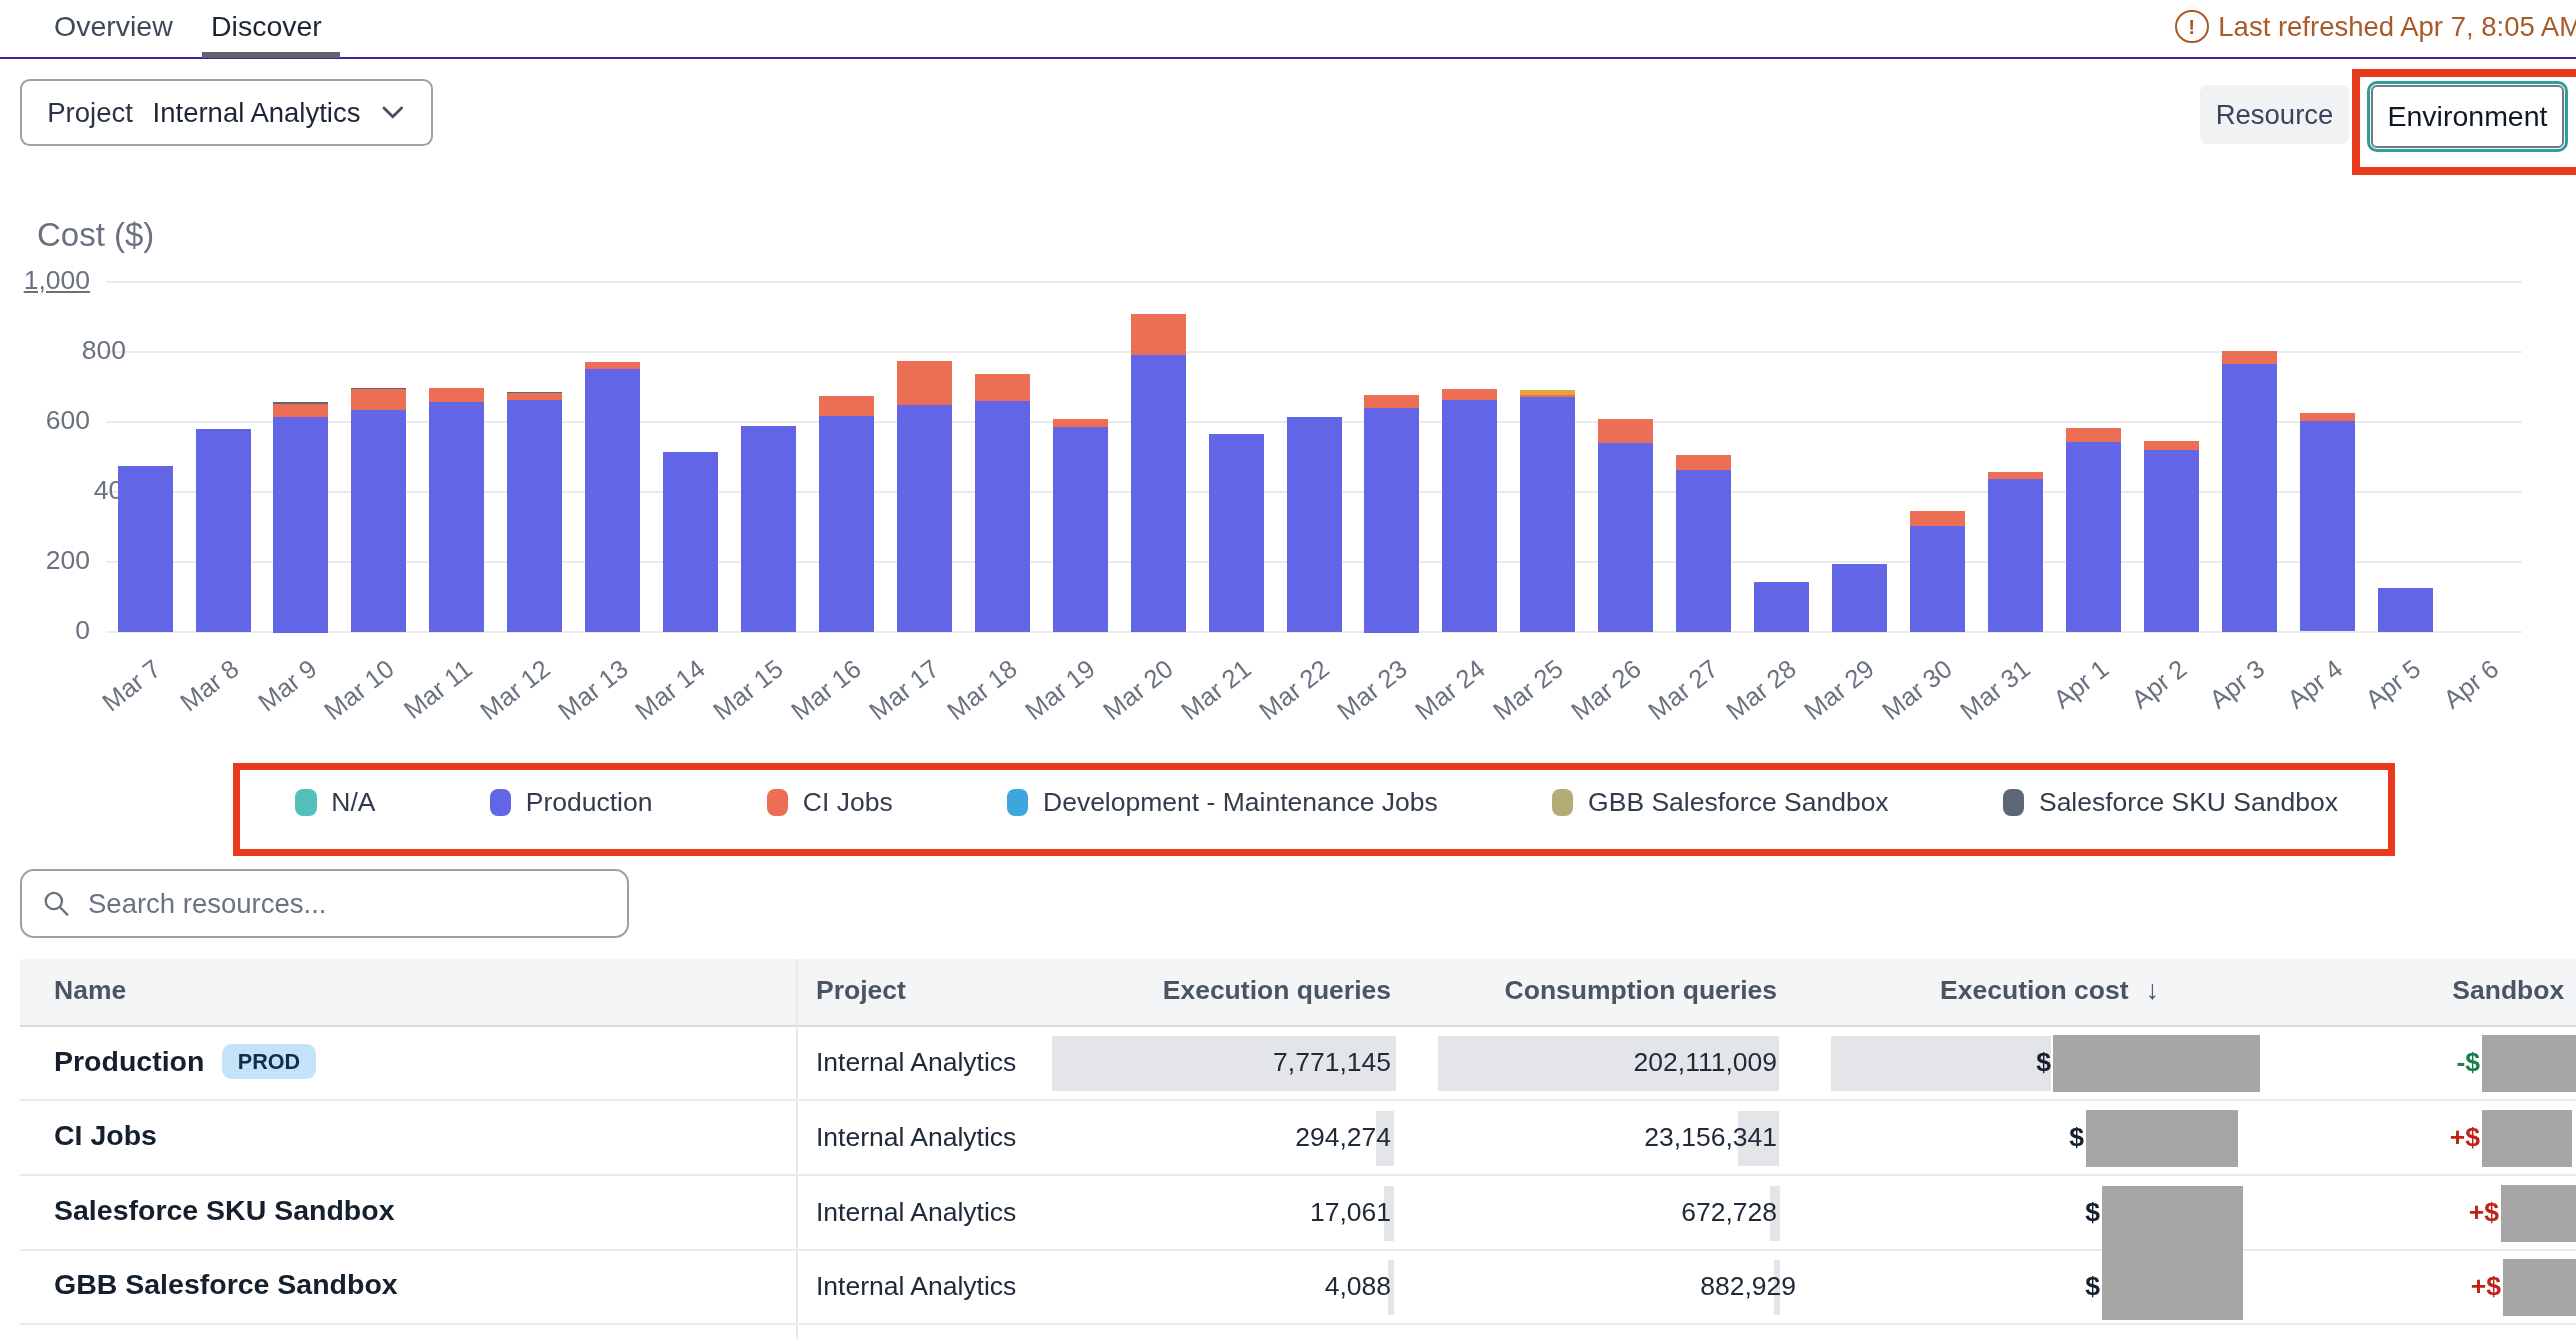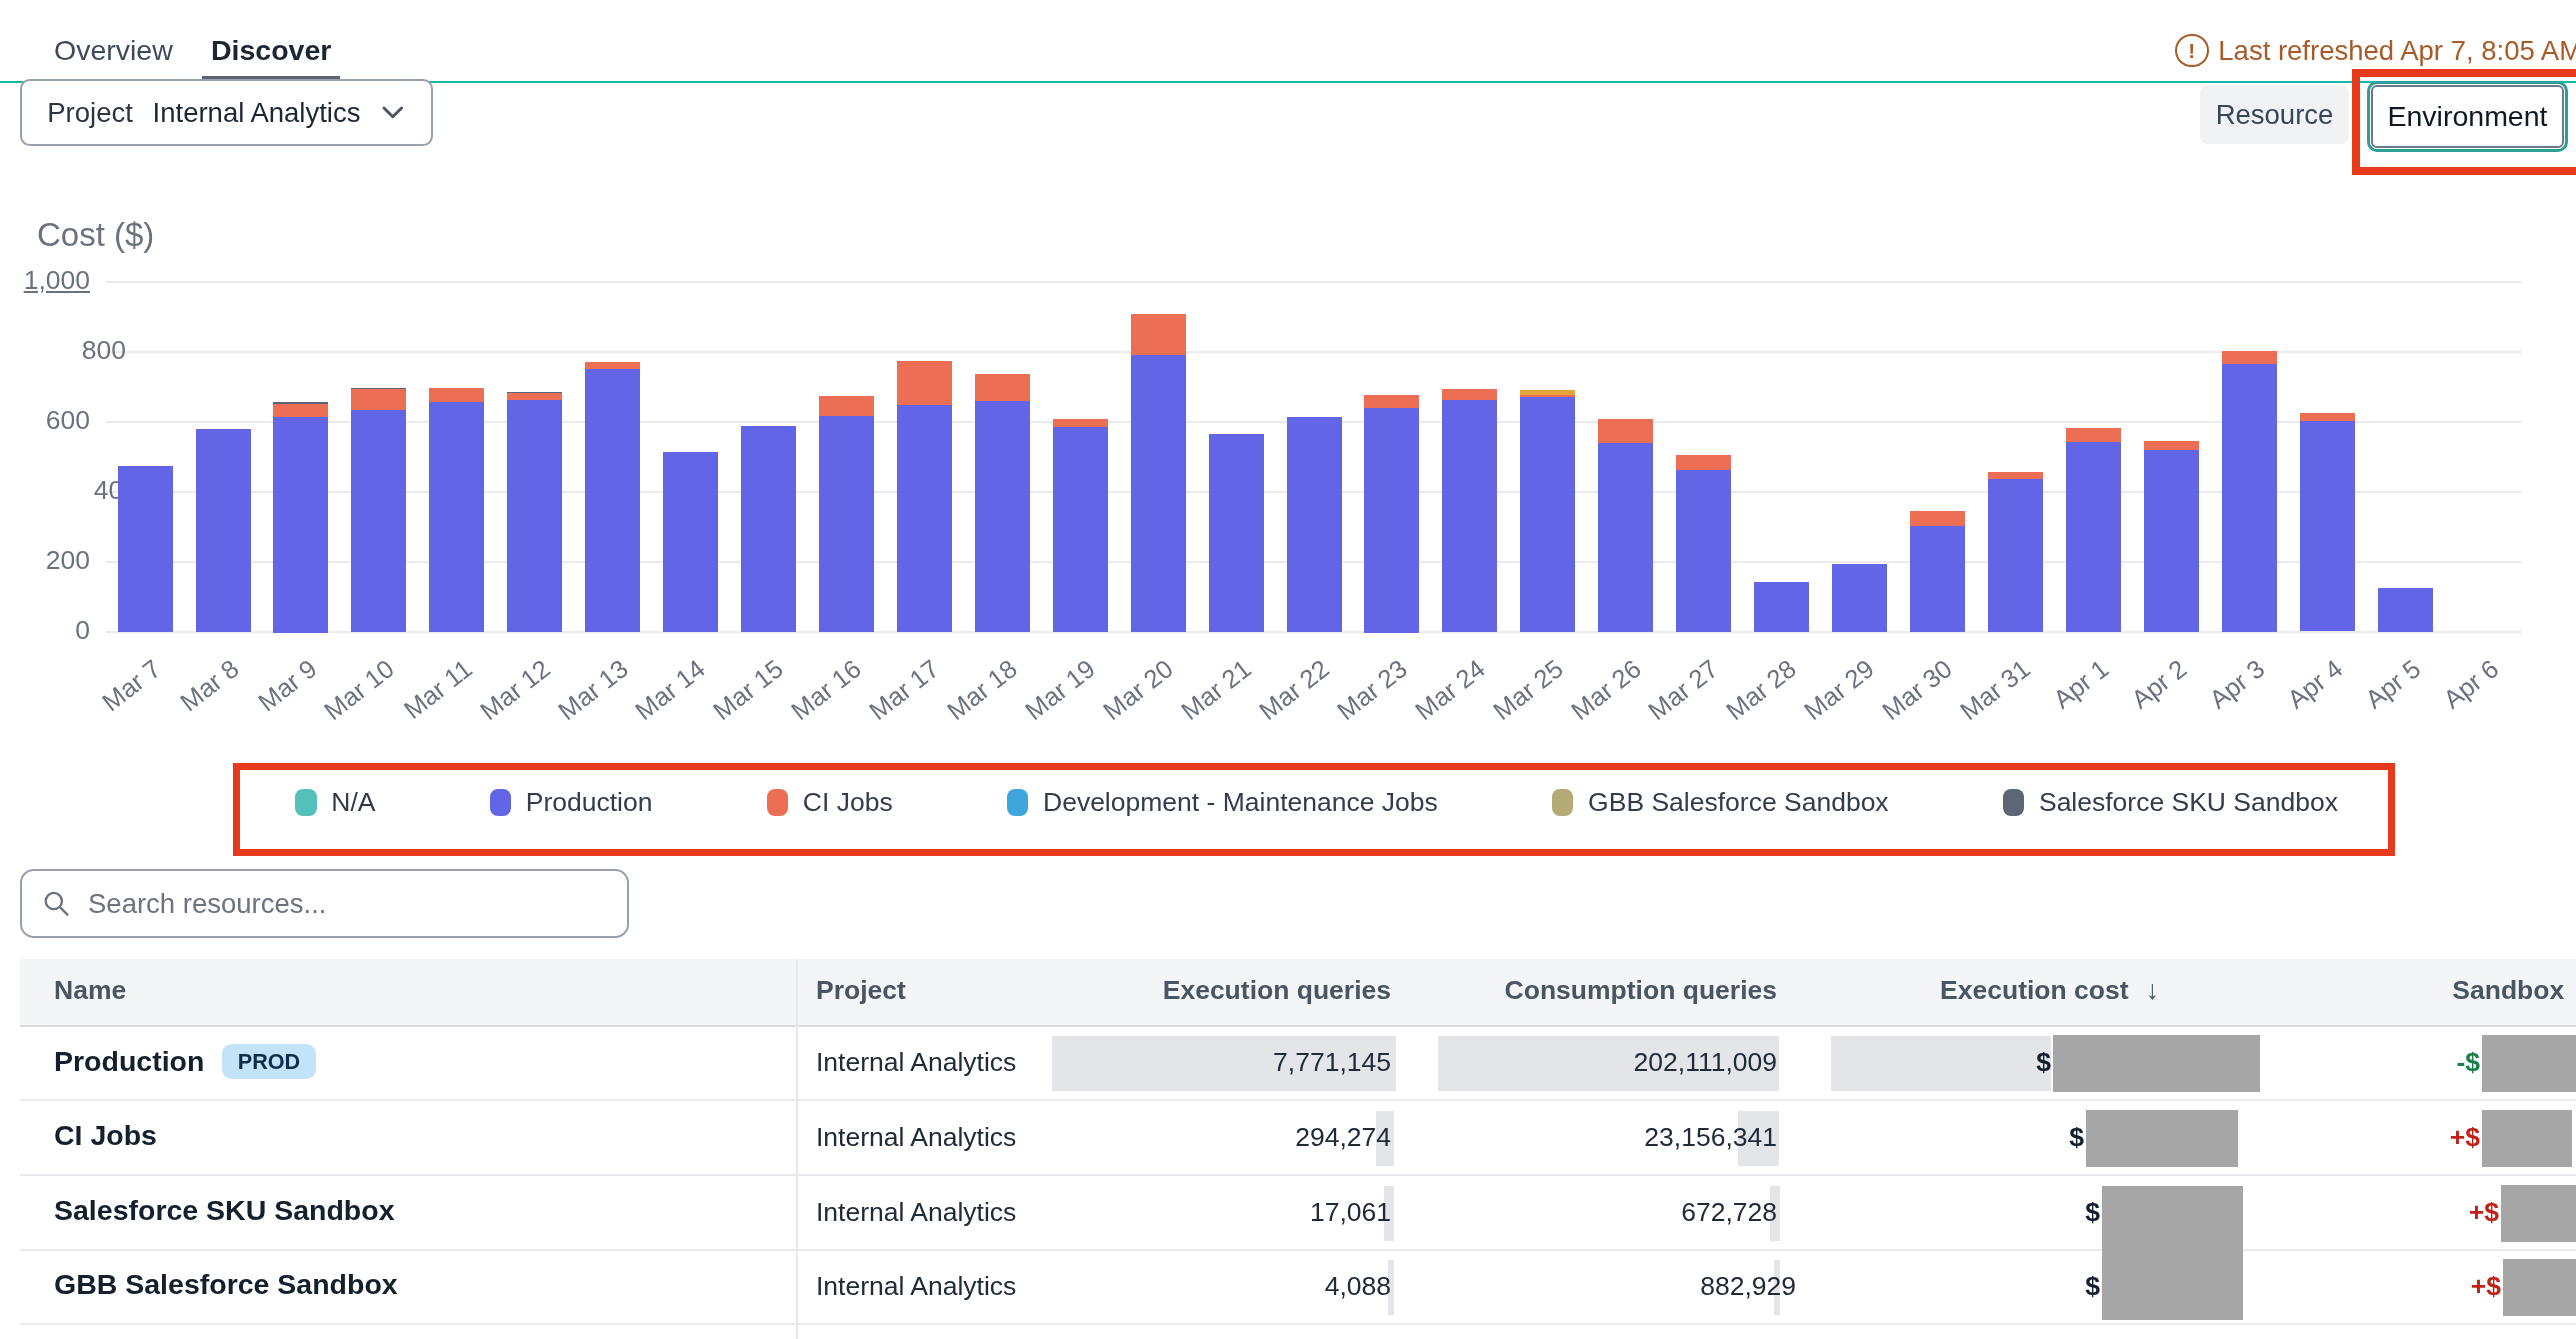--- a/index.html
+++ b/index.html
@@ -1,22 +1,22 @@
 <!DOCTYPE html>
 <html><head>
 <meta charset="utf-8">
 <style>
   html,body{margin:0;padding:0;background:#fff;}
   #app{position:relative;width:2576px;height:1339px;background:#fff;overflow:hidden;
        font-family:"Liberation Sans",sans-serif;color:#1f2937;}
 
   
-  .tabbar{position:absolute;left:0;top:0;width:2576px;height:57px;border-bottom:2px solid #14b8a6;background:#fff;margin-top:24px;}
+  .tabbar{position:absolute;left:0;top:0;width:2576px;height:57px;border-bottom:2px solid #4c1d95;background:#fff;}
   .tab{position:absolute;top:9.8px;font-size:28.5px;color:#3e4a5b;cursor:pointer;white-space:nowrap;}
-  .tab.active{font-weight:bold;color:#1c2635;}
+  .tab.active{font-weight:normal;color:#1c2635;}
   .tab-underline{position:absolute;left:202px;top:52px;width:138px;height:5.9px;background:#5d6571;}
   .refresh{position:absolute;left:2175px;top:9.8px;color:#a85a28;font-size:27.5px;display:flex;align-items:center;gap:9.8px;white-space:nowrap;}
   .alert-ic{width:29.5px;height:29.5px;border:2.5px solid #a85a28;border-radius:50%;display:flex;align-items:center;justify-content:center;font-size:20.6px;font-weight:bold;flex:0 0 auto;}
 
   
   .proj-btn{position:absolute;left:19.7px;top:79px;height:63px;border:2px solid #99a1ad;border-radius:9.8px;background:#fff;
             display:flex;align-items:center;gap:19.7px;padding:0 25.6px;font-size:27.5px;color:#2a3443;cursor:pointer;}
   .proj-val{font-weight:500;color:#1c2635;}
   .btn-resource{position:absolute;left:2200px;top:85px;width:149px;height:59px;background:#f1f2f4;border-radius:7.9px;
             font-size:27.5px;color:#39455a;display:flex;align-items:center;justify-content:center;cursor:pointer;}

